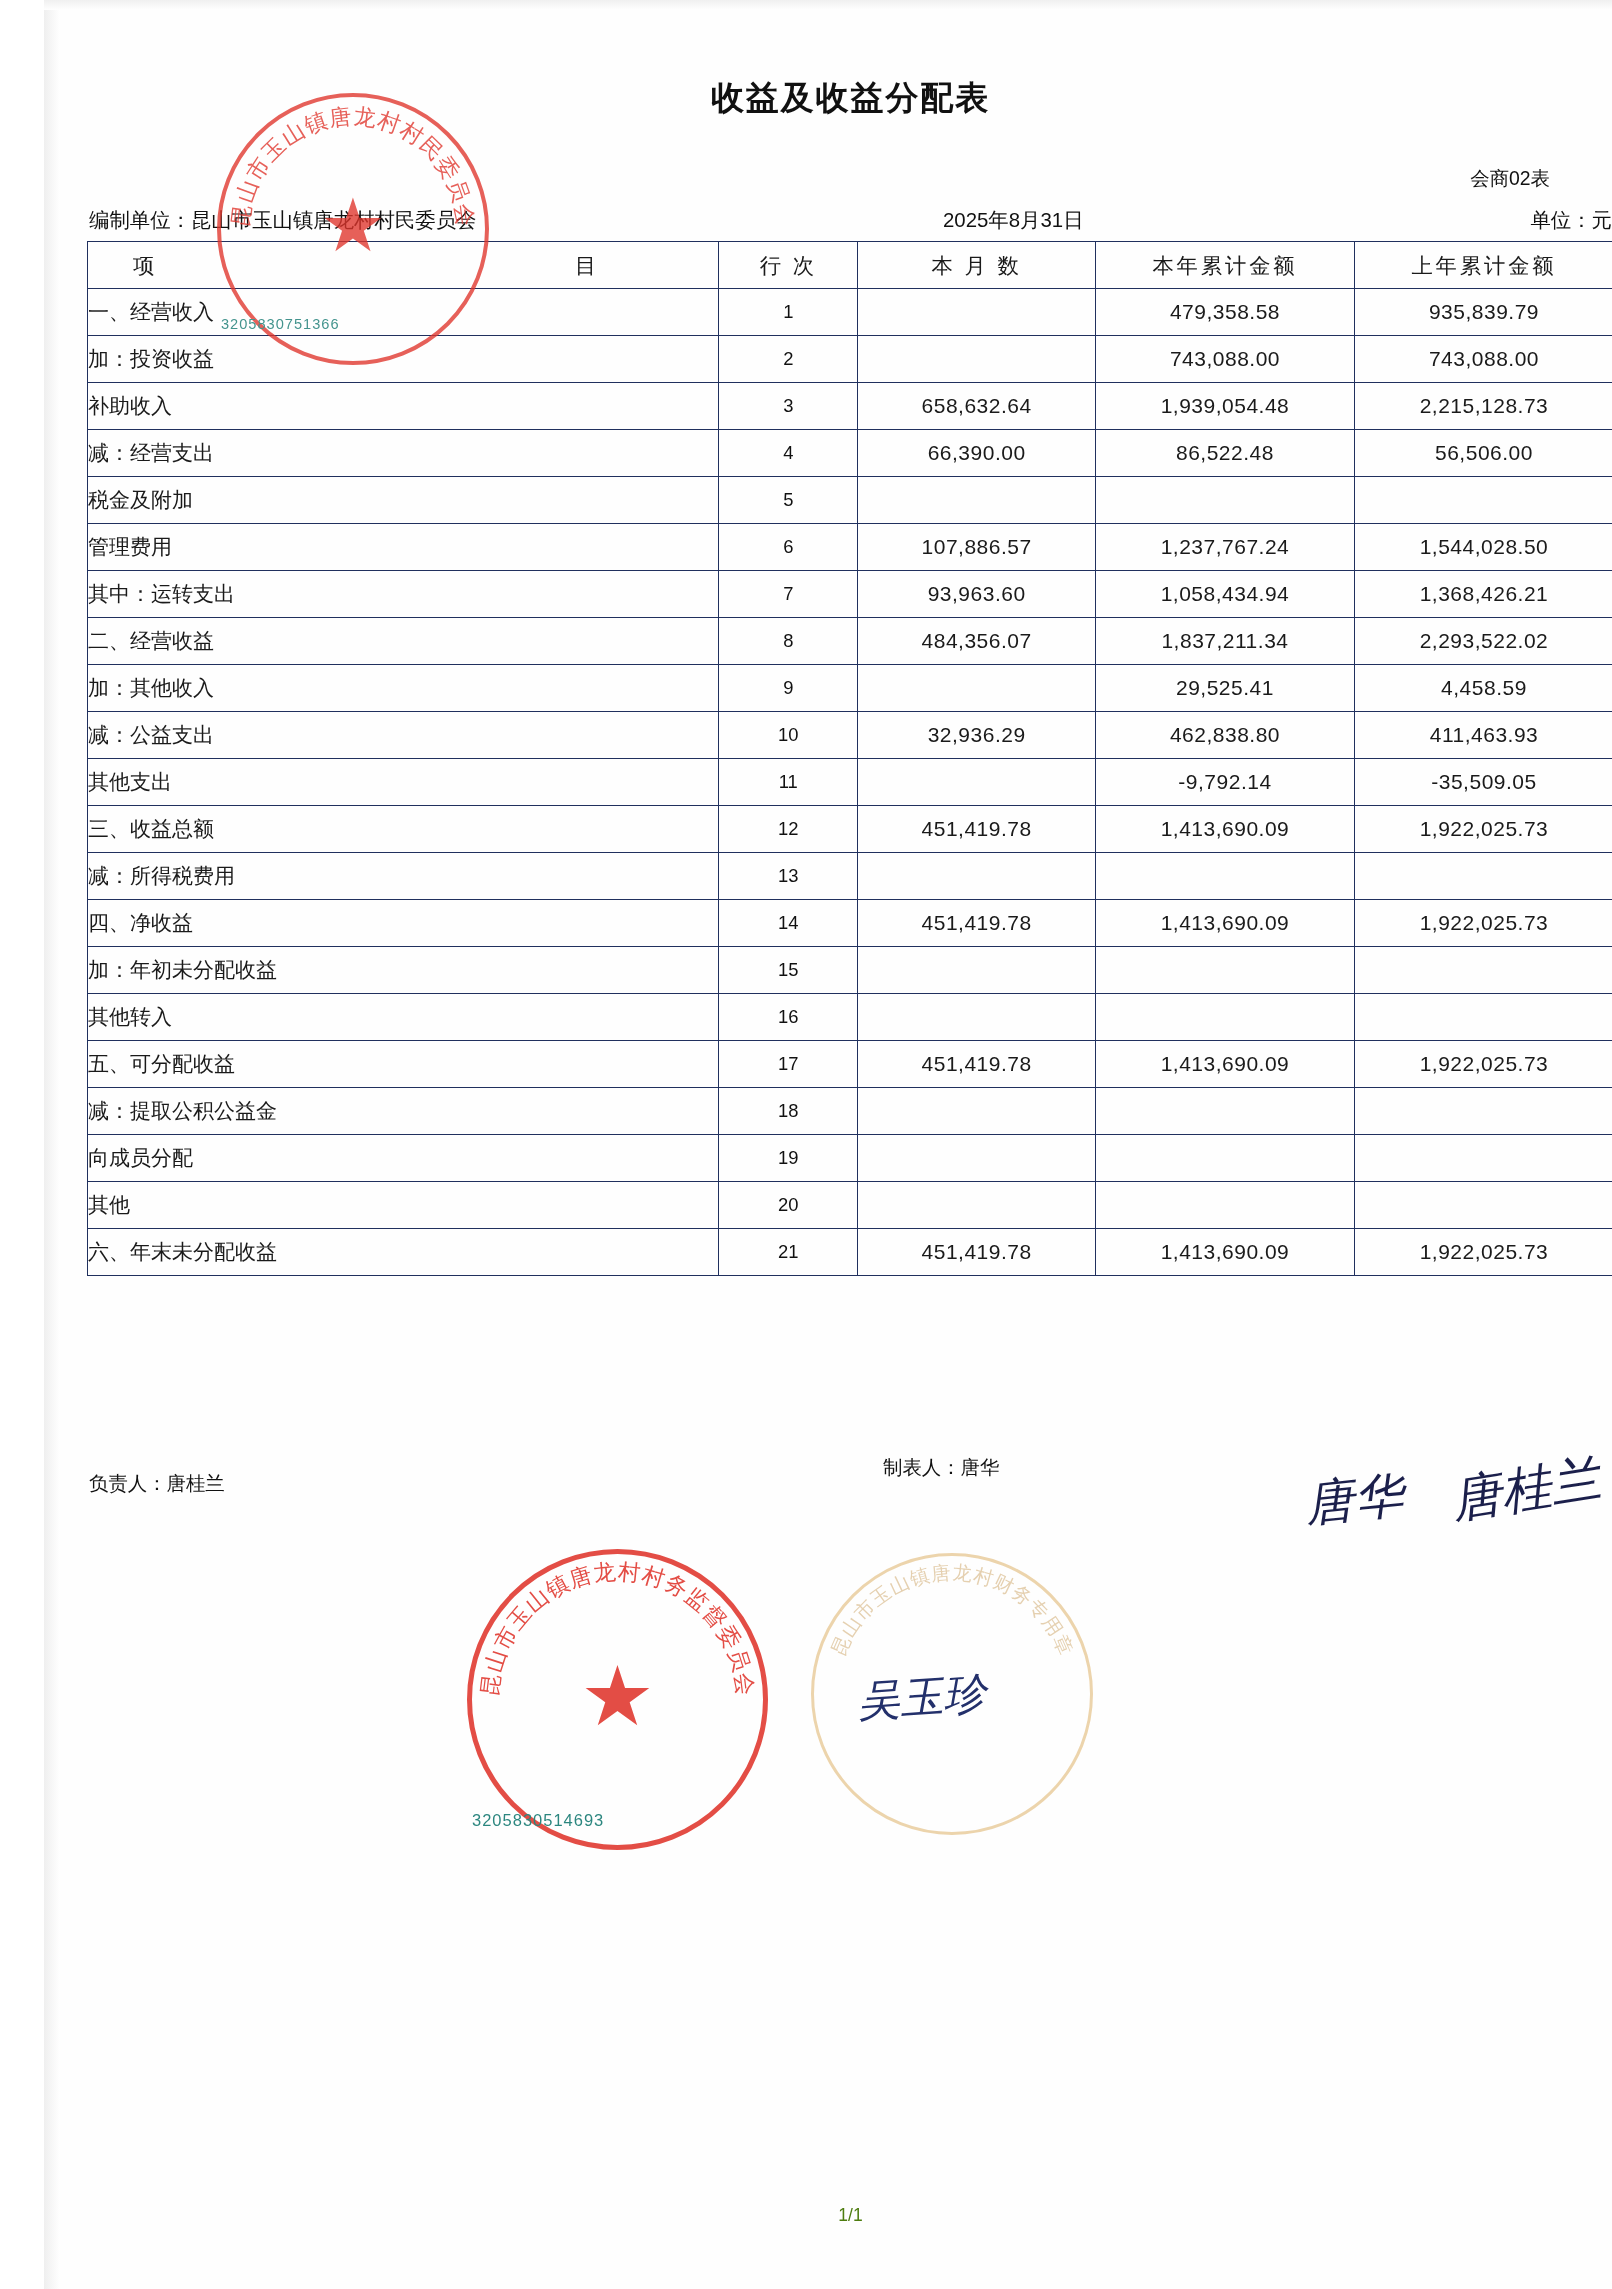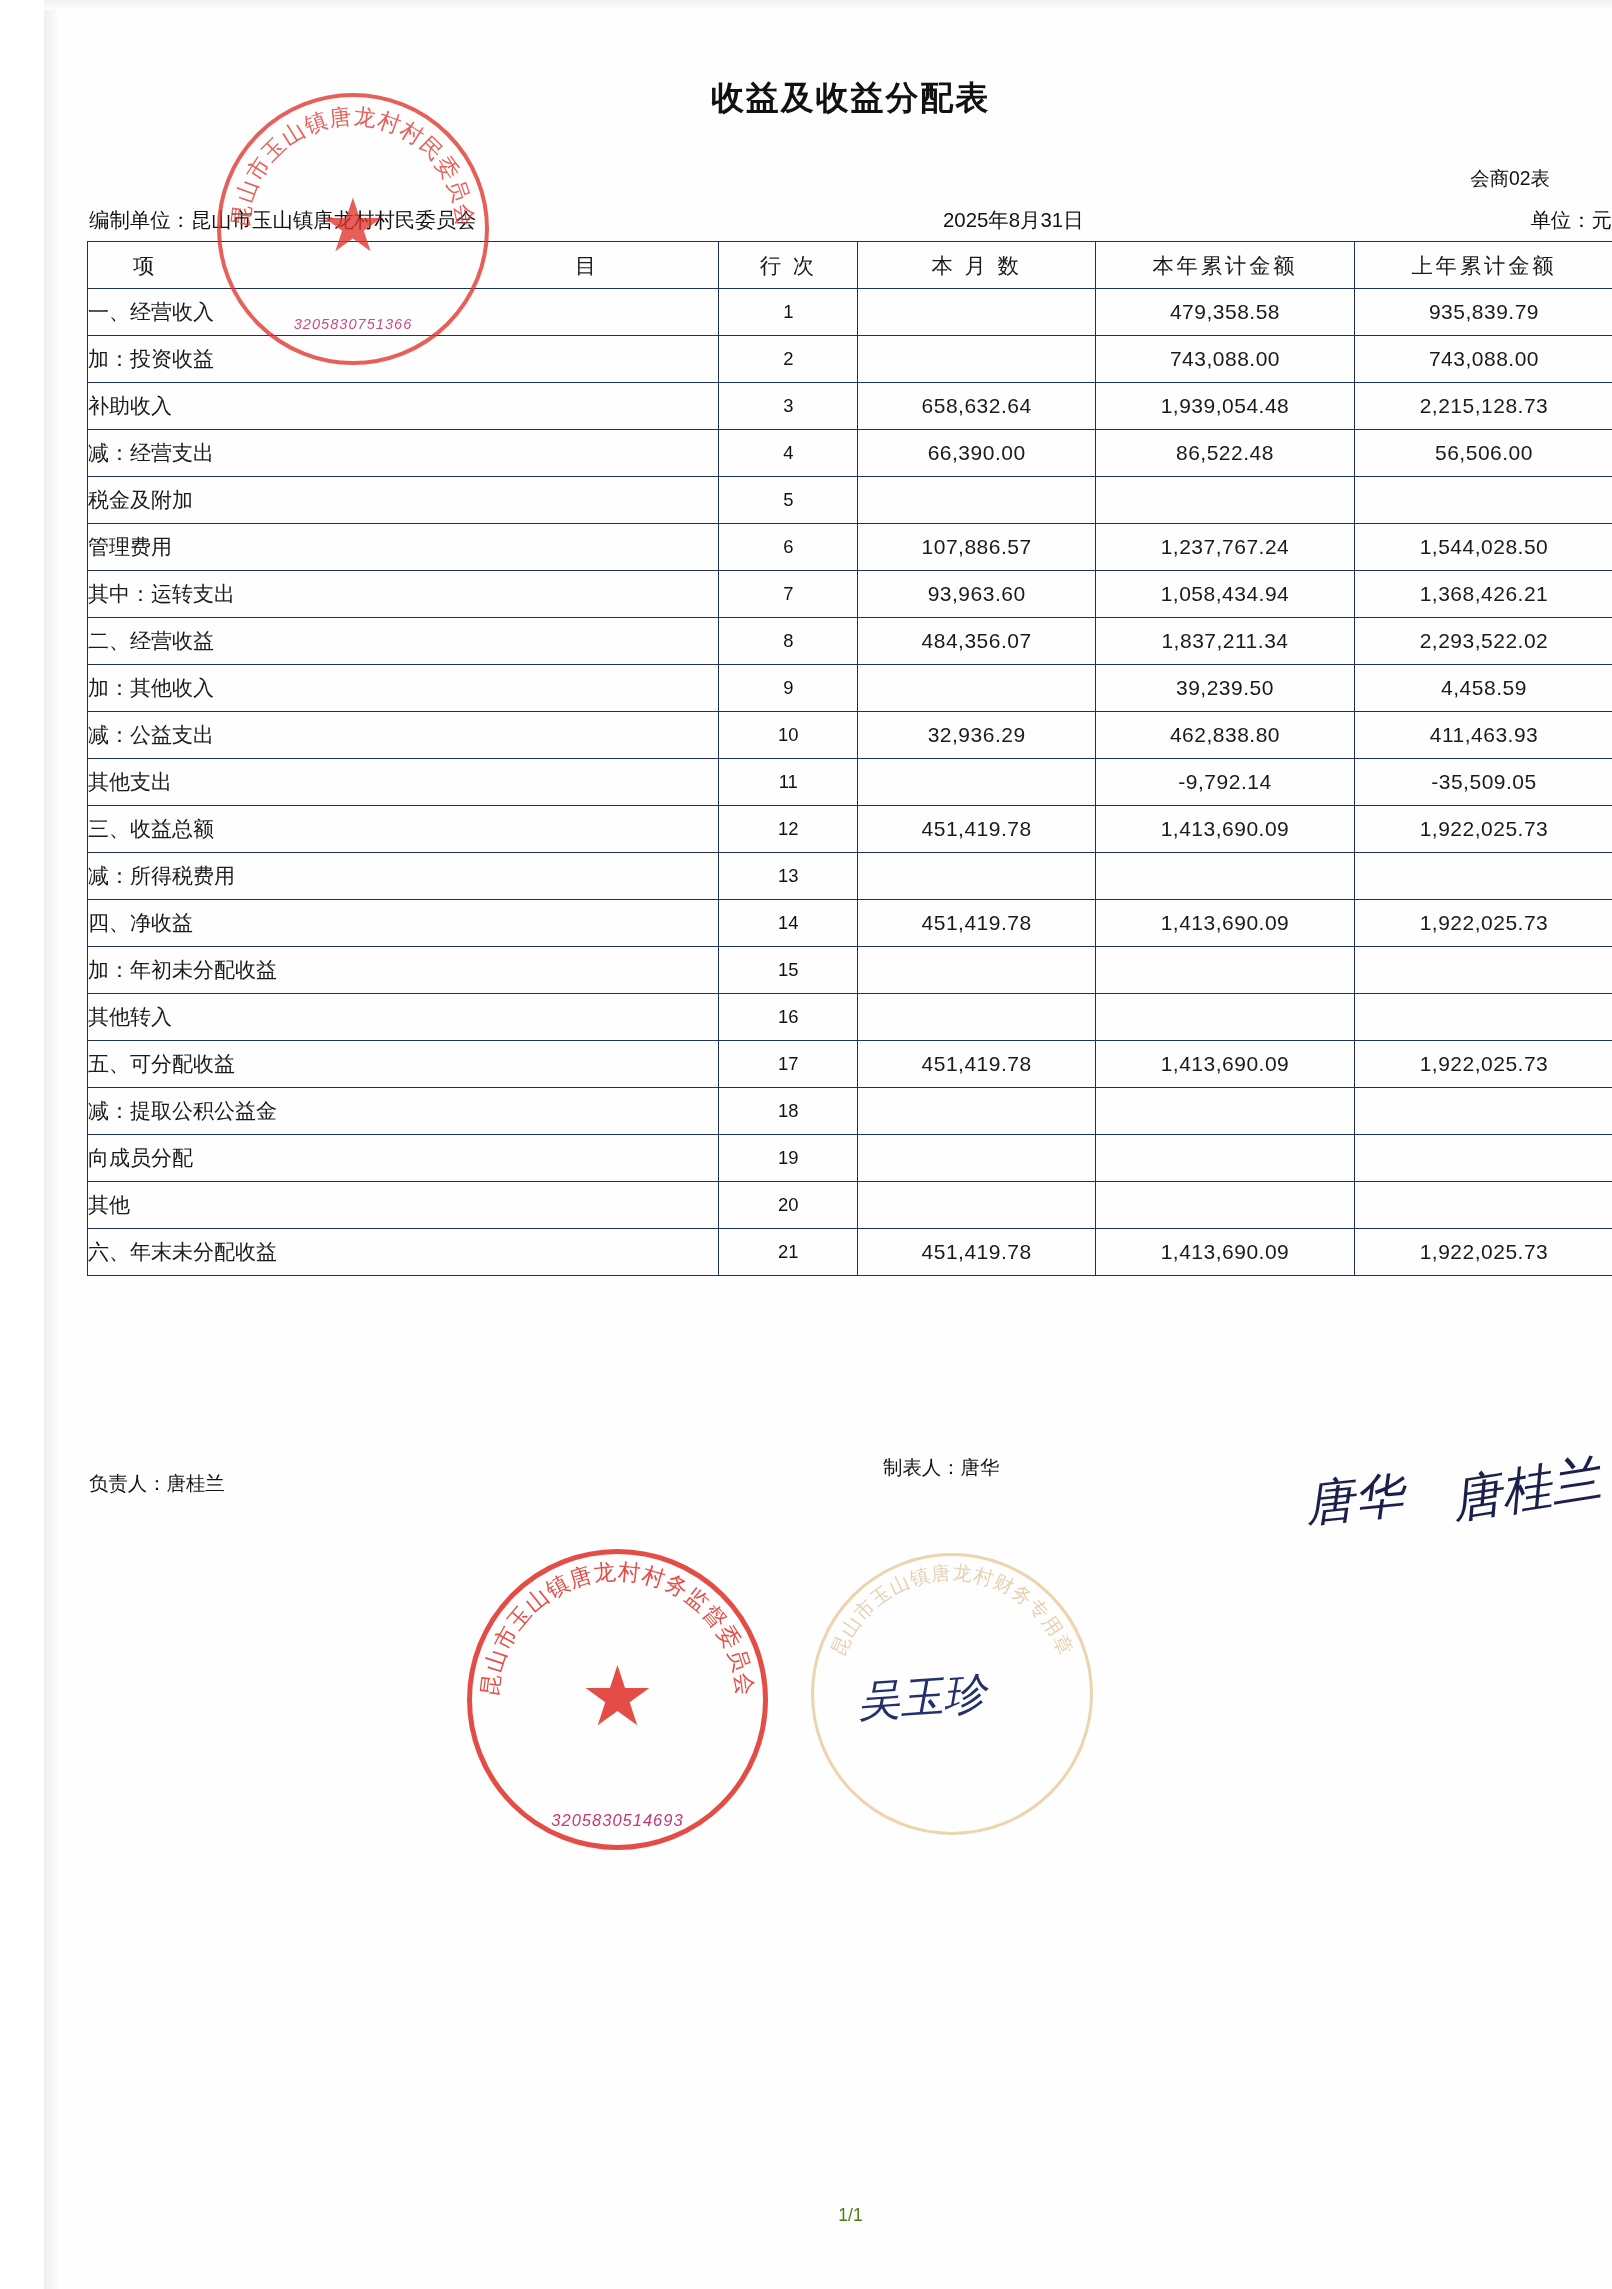--- a/index.html
+++ b/index.html
@@ -215,25 +215,24 @@
     left: 0; top: 0; width: 100%; height: 100%;
     fill: #e0352c;
     font-size: 22px;
     letter-spacing: 1px;
   }
   .stamp-oval .stamp-text-arc { fill: #c79a54; font-size: 19.4px; }
   .stamp-num {
     position: absolute;
     bottom: 15.5px;
     left: 0; width: 100%;
-    text-align: center;
+    text-align: left;
     font-size: 16.5px;
-    color: #be185d;
+    color: #0f766e;
     letter-spacing: 1px;
-    font-style: italic;
   }
   .stamp-top .stamp-num { bottom: 29px; font-size: 14.6px; }
 
   
   .sig {
     position: absolute;
     font-family: "Liberation Serif", serif;
     color: #1b1f4b;
     font-style: italic;
     white-space: nowrap;
@@ -349,21 +348,21 @@
           <td class="item ind0">二、经营收益</td>
           <td class="line">8</td>
           <td class="num">484,356.07</td>
           <td class="num">1,837,211.34</td>
           <td class="num">2,293,522.02</td>
         </tr>
         <tr>
           <td class="item ind2">加：其他收入</td>
           <td class="line">9</td>
           <td class="num"></td>
-          <td class="num">39,239.50</td>
+          <td class="num">29,525.41</td>
           <td class="num">4,458.59</td>
         </tr>
         <tr>
           <td class="item ind1">减：公益支出</td>
           <td class="line">10</td>
           <td class="num">32,936.29</td>
           <td class="num">462,838.80</td>
           <td class="num">411,463.93</td>
         </tr>
         <tr>

